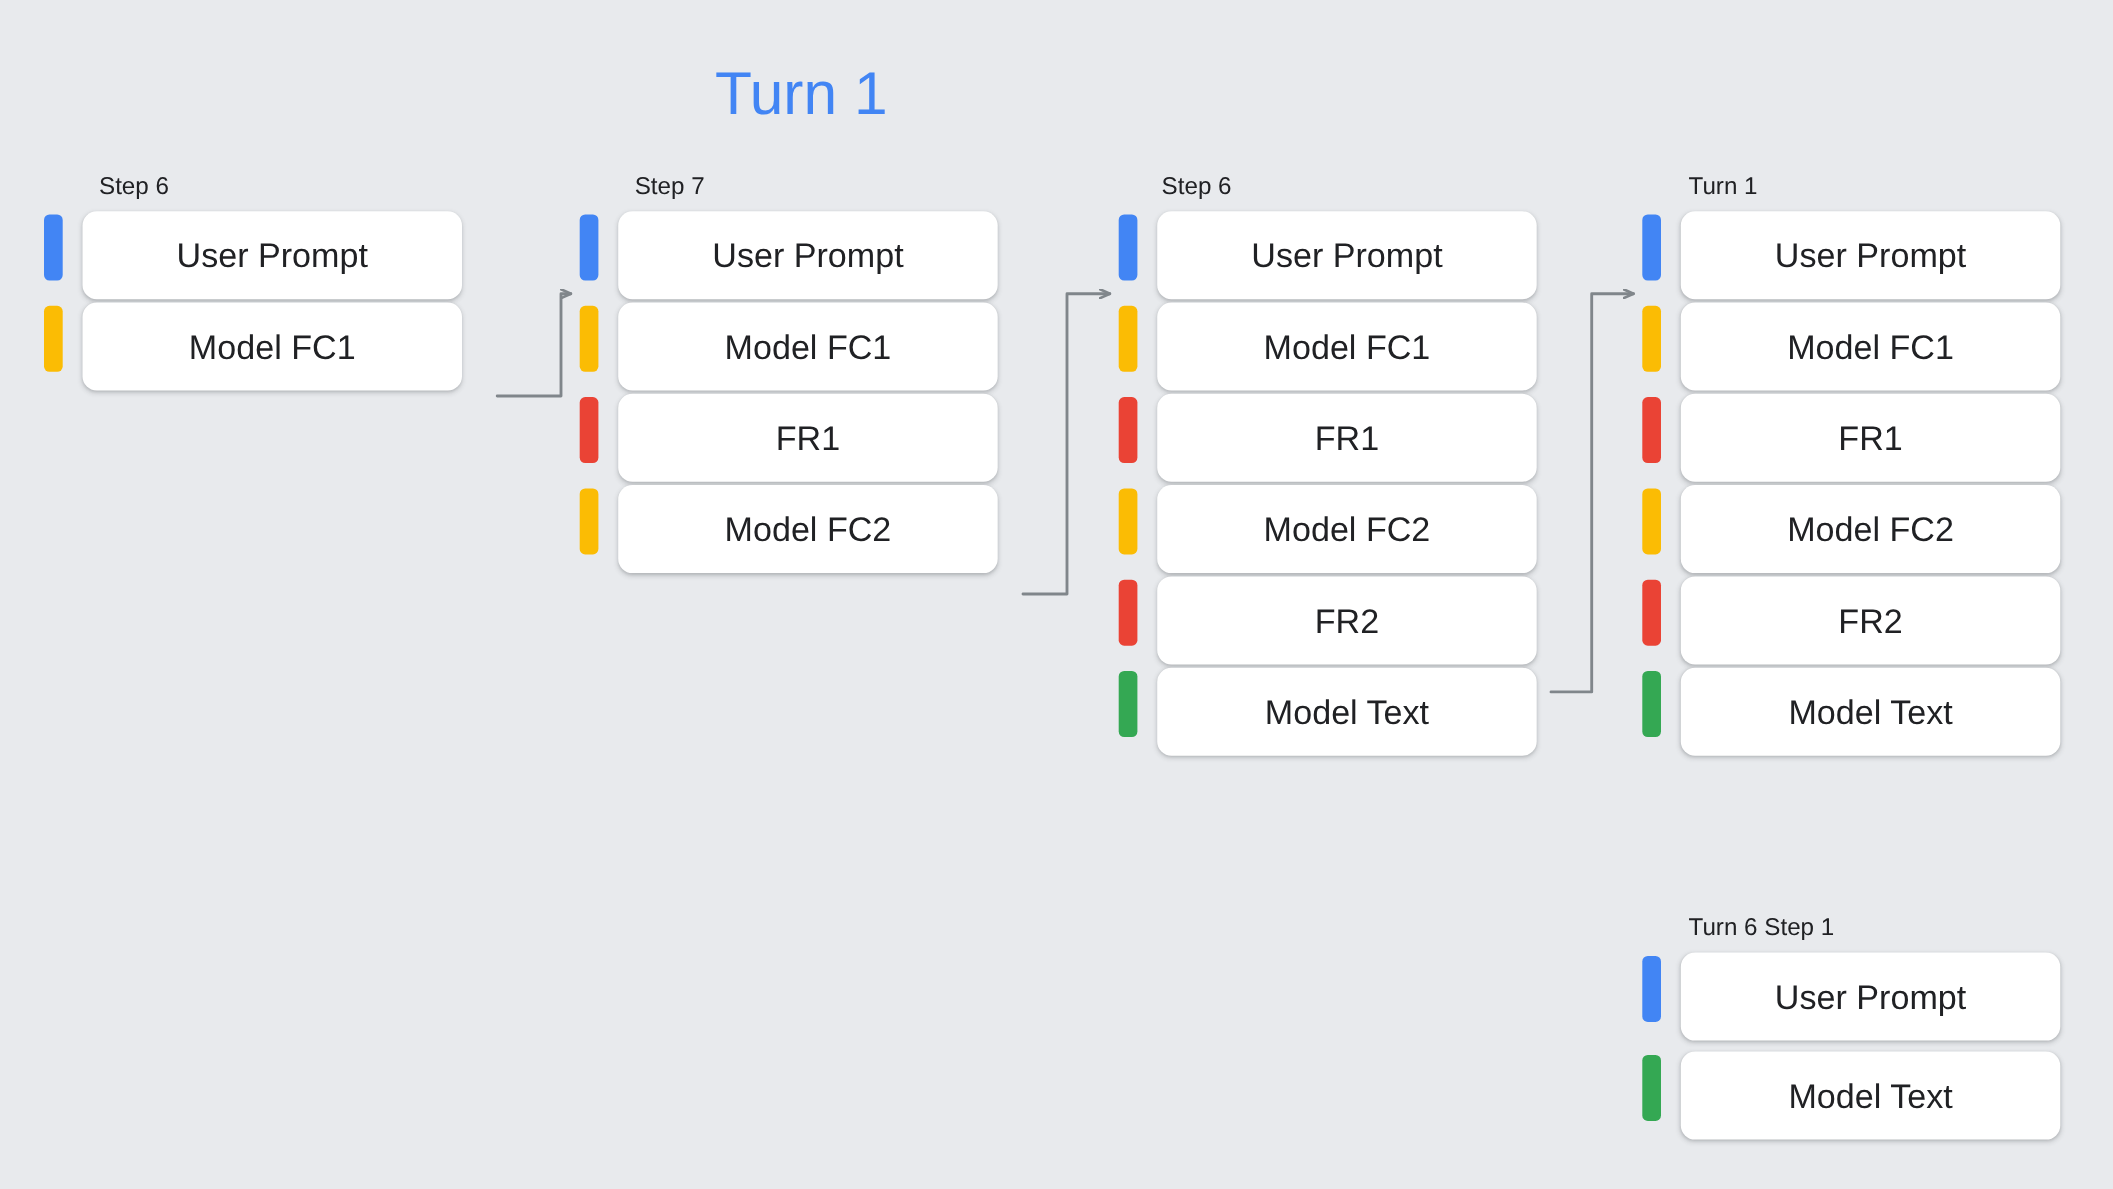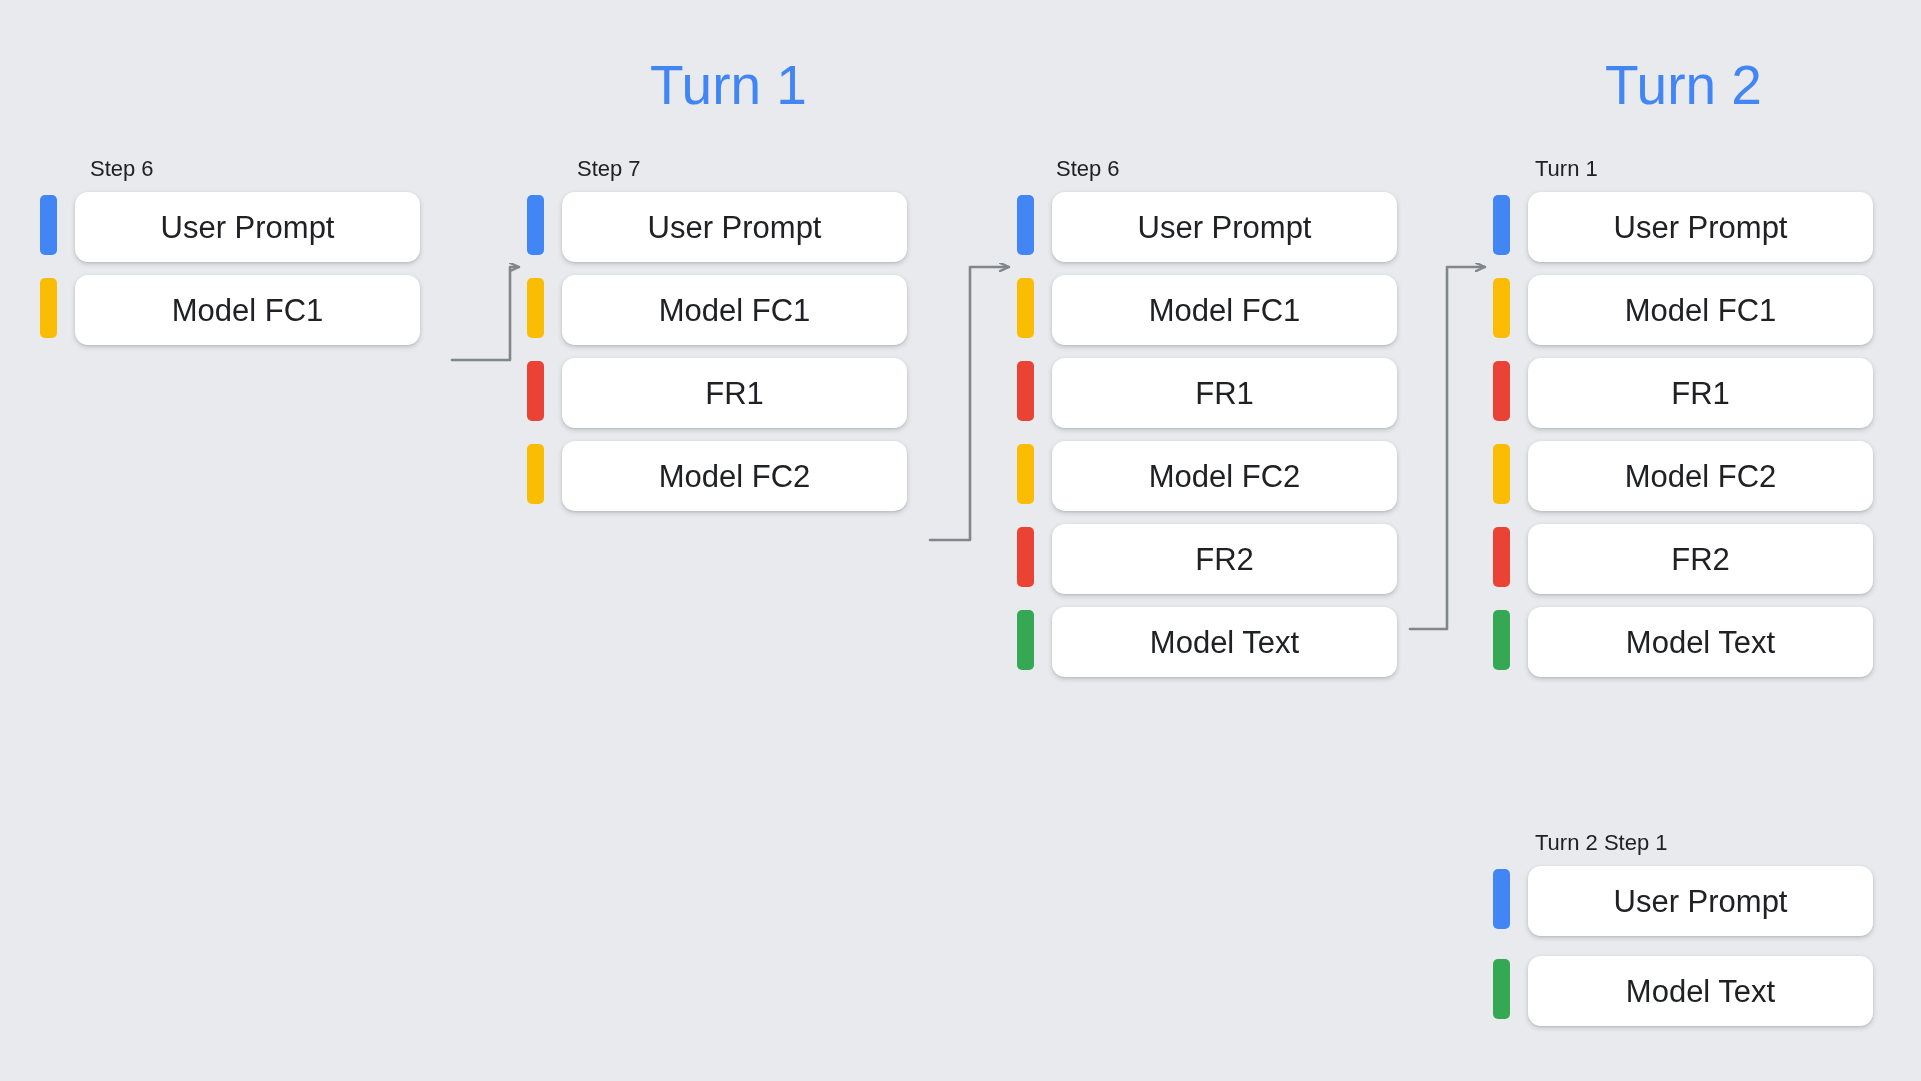--- a/index.html
+++ b/index.html
@@ -43,21 +43,21 @@
     top:3px;
     width:17px;
     height:60px;
     border-radius:5px;
   }
 
   .card{
     position:absolute;
     left:35px;
     top:0;
-    height:70px;
+    height:80px;
     background:#ffffff;
     border-radius:13px;
     box-shadow:0 2px 5px rgba(60,64,67,0.22), 0 1px 2px rgba(60,64,67,0.10);
     display:flex;
     align-items:center;
     justify-content:center;
   }
 
   .card-label{
     font-size:31px;
@@ -71,21 +71,20 @@
     position:absolute;left:0;top:0;width:1921px;height:1081px;
     pointer-events:none;
   }
 </style>
 </head>
 <body>
 
 <div id="stage">
 
   <div class="turn-title" style="left:650px;top:58px;">Turn 1</div>
-  <div class="turn-title" style="left:1605px;top:58px;">Turn 2</div>
 
   <div class="col" style="left:40px;top:192px;">
     <div class="col-label" style="left:50px;top:-34px;">Step 6</div>
 
     <div class="row" style="left:0px;top:0px;">
       <div class="bar" style="background:#4285f4;"></div>
       <div class="card" style="width:345px;">
         <span class="card-label">User Prompt</span>
       </div>
     </div>
@@ -216,21 +215,21 @@
 
     <div class="row" style="left:0px;top:415px;">
       <div class="bar" style="background:#34a853;"></div>
       <div class="card" style="width:345px;">
         <span class="card-label">Model Text</span>
       </div>
     </div>
   </div>
 
   <div class="col" style="left:1493px;top:866px;">
-    <div class="col-label" style="left:42px;top:-34px;">Turn 2 Step 1</div>
+    <div class="col-label" style="left:42px;top:-34px;">Turn 6 Step 1</div>
 
     <div class="row" style="left:0px;top:0px;">
       <div class="bar" style="background:#4285f4;"></div>
       <div class="card" style="width:345px;">
         <span class="card-label">User Prompt</span>
       </div>
     </div>
 
     <div class="row" style="left:0px;top:90px;">
       <div class="bar" style="background:#34a853;"></div>

